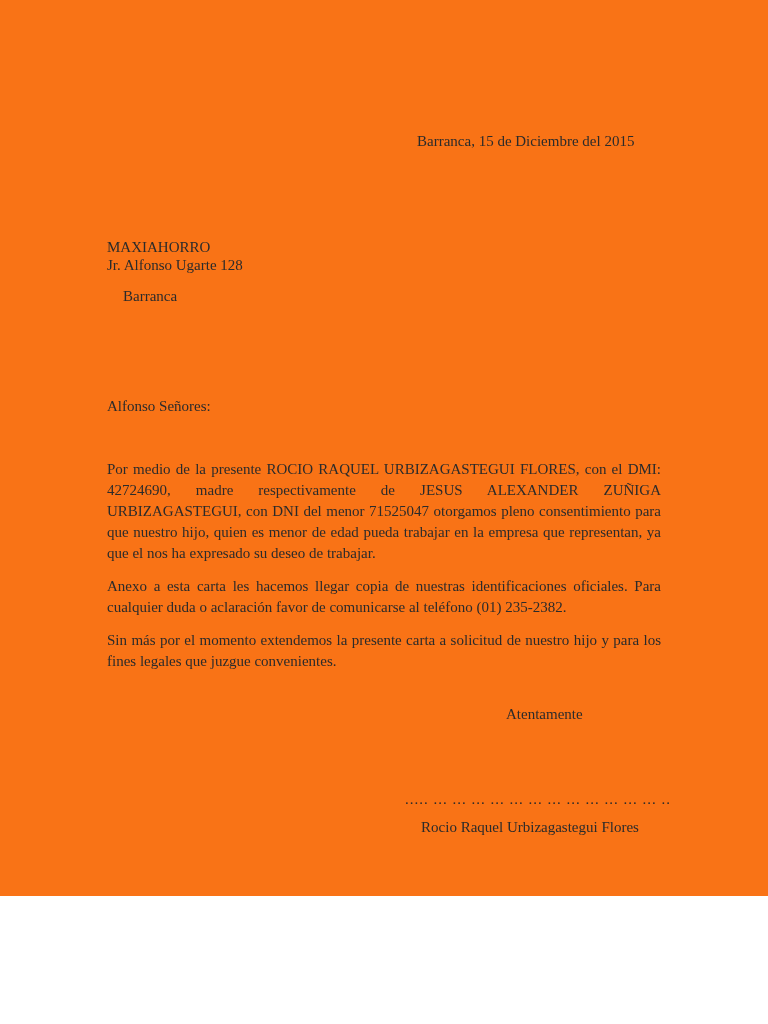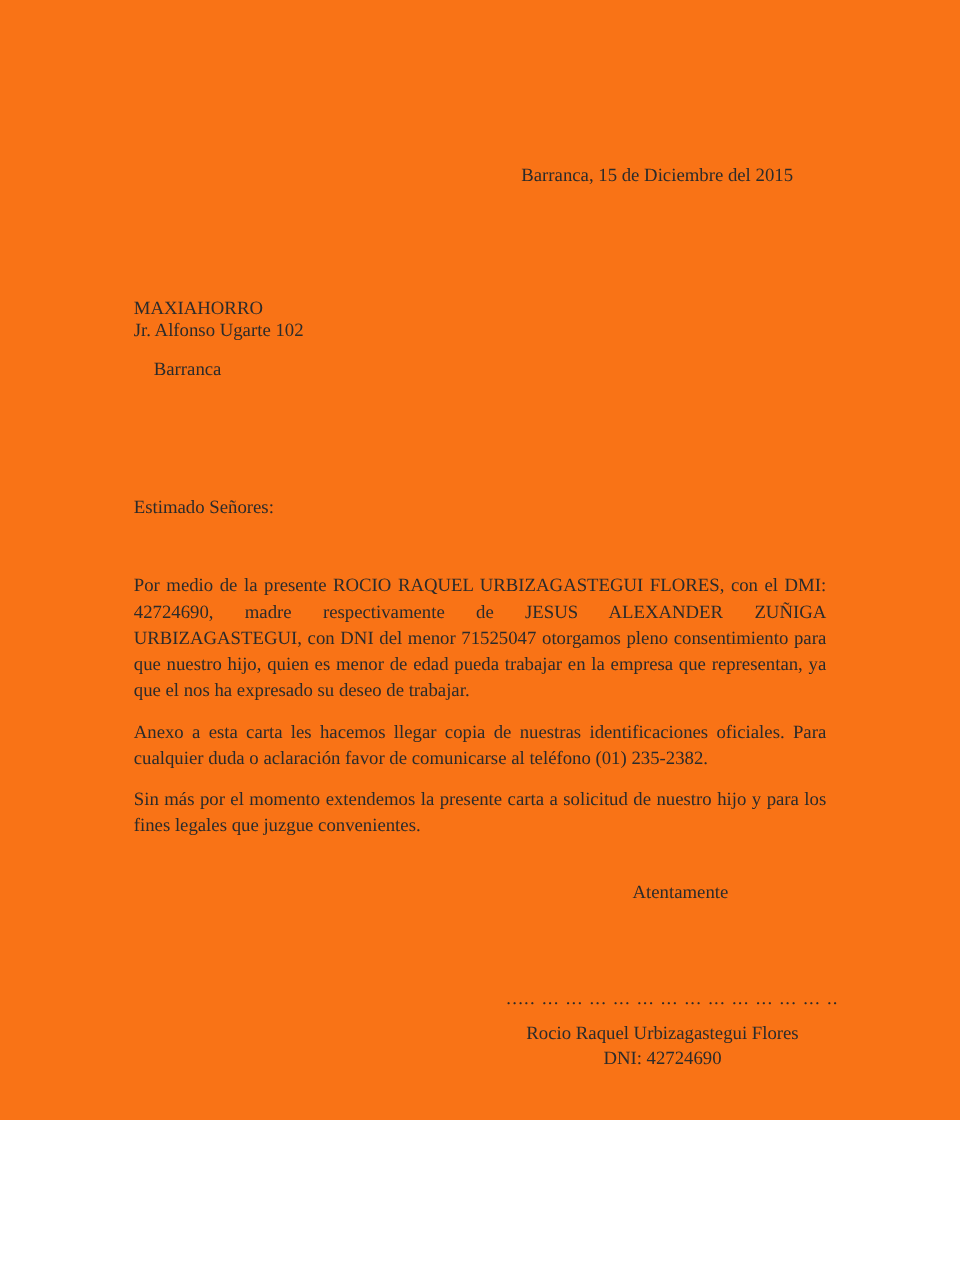--- a/index.html
+++ b/index.html
@@ -64,33 +64,32 @@
 </style>
 </head>
 <body>
 
 <div class="page">
 
   <div class="abs date-line">Barranca, 15 de Diciembre del 2015</div>
 
   <div class="abs recipient-name">MAXIAHORRO</div>
 
-  <div class="abs recipient-address">Jr. Alfonso Ugarte 102</div>
+  <div class="abs recipient-address">Jr. Alfonso Ugarte 128</div>
 
   <div class="abs recipient-city">Barranca</div>
 
-  <div class="abs salutation">Estimado Señores:</div>
+  <div class="abs salutation">Alfonso Señores:</div>
 
   <div class="abs body-block">
     <p>Por medio de la presente ROCIO RAQUEL URBIZAGASTEGUI FLORES, con el DMI: 42724690, madre respectivamente de JESUS ALEXANDER ZUÑIGA URBIZAGASTEGUI, con DNI del menor 71525047 otorgamos pleno consentimiento para que nuestro hijo, quien es menor de edad pueda trabajar en la empresa que representan, ya que el nos ha expresado su deseo de trabajar.</p>
     <p>Anexo a esta carta les hacemos llegar copia de nuestras identificaciones oficiales. Para cualquier duda o aclaración favor de comunicarse al teléfono (01) 235-2382.</p>
     <p>Sin más por el momento extendemos la presente carta a solicitud de nuestro hijo y para los fines legales que juzgue convenientes.</p>
   </div>
 
   <div class="abs closing">Atentamente</div>
 
   <div class="abs signature-block">
     <div class="dots">..... ... ... ... ... ... ... ... ... ... ... ... ... ..</div>
     <div class="sig-name">Rocio Raquel Urbizagastegui Flores</div>
-    <div class="sig-dni">DNI: 42724690</div>
   </div>
 
 </div>
 
 </body></html>

